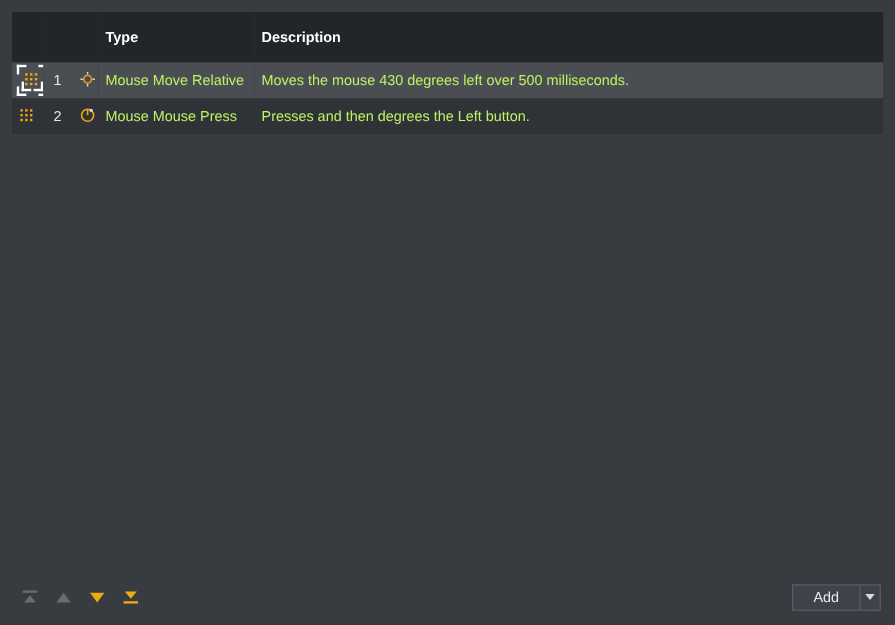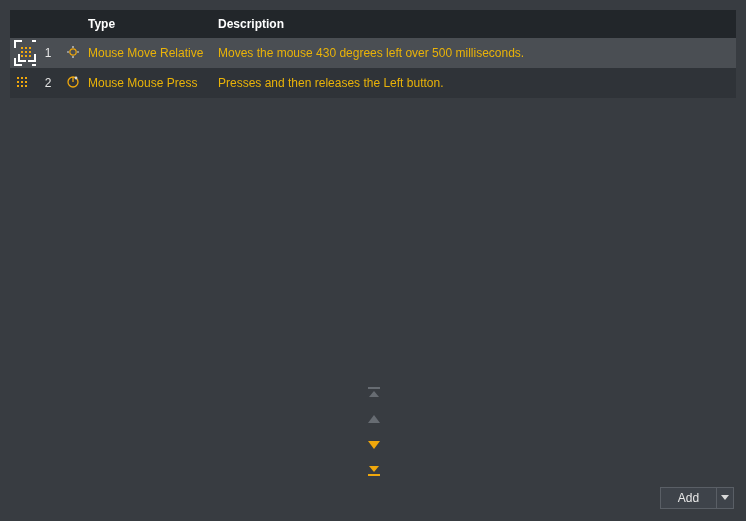--- a/index.html
+++ b/index.html
@@ -19,33 +19,33 @@
   table {
     width: 100%;
     border-collapse: collapse;
     table-layout: fixed;
   }
   thead th {
     background: #22262a;
     color: #ffffff;
     font-weight: bold;
     text-align: left;
-    height: 28px;
+    height: 42px;
     padding: 0 6px;
     font-size: 12px;
     vertical-align: middle;
     margin-left: 12px;
   }
   tbody tr { height: 30px; }
   tbody tr.selected { background: #4a4e53; }
   tbody tr.alt { background: #2f3338; }
   tbody td {
     padding: 0 6px;
     vertical-align: middle;
-    color: #eab308;
+    color: #bef264;
     white-space: nowrap;
     overflow: hidden;
   }
   td.num { color: #e6e6e6; text-align: center; }
   .col-handle { width: 26px; }
   .col-num { width: 24px; }
   .col-icon { width: 22px; }
   .col-type { width: 130px; }
   .col-desc { width: auto; }
 
@@ -84,21 +84,20 @@
     align-items: center; justify-content: center;
   }
 
   .spacer { flex: 1 1 auto; }
 
   .bottom-bar {
     display: flex;
     align-items: center;
     padding: 8px 12px 12px 14px;
     gap: 6px;
-    flex-direction: column;
   }
   .icon-btn {
     width: 22px; height: 20px;
     background: transparent;
     border: none;
     display: inline-flex;
     align-items: center;
     justify-content: center;
     cursor: pointer;
   }
@@ -213,21 +212,21 @@
         <td>
           <span class="row-icon">
             <svg width="14" height="14" viewBox="0 0 14 14">
               <circle cx="7" cy="7" r="5" fill="none" stroke="#f0a80c" stroke-width="1.3"></circle>
               <path d="M7 2v5" stroke="#f0a80c" stroke-width="1.3"></path>
               <circle cx="10" cy="3" r="1.4" fill="#d9d9d9"></circle>
             </svg>
           </span>
         </td>
         <td>Mouse Mouse Press</td>
-        <td>Presses and then releases the Left button.</td>
+        <td>Presses and then degrees the Left button.</td>
       </tr>
     </tbody>
   </table>
 </div>
 
 <div class="spacer"></div>
 
 <div class="bottom-bar">
   <button class="icon-btn disabled" title="Move to top">
     <svg width="16" height="14" viewBox="0 0 16 14">

